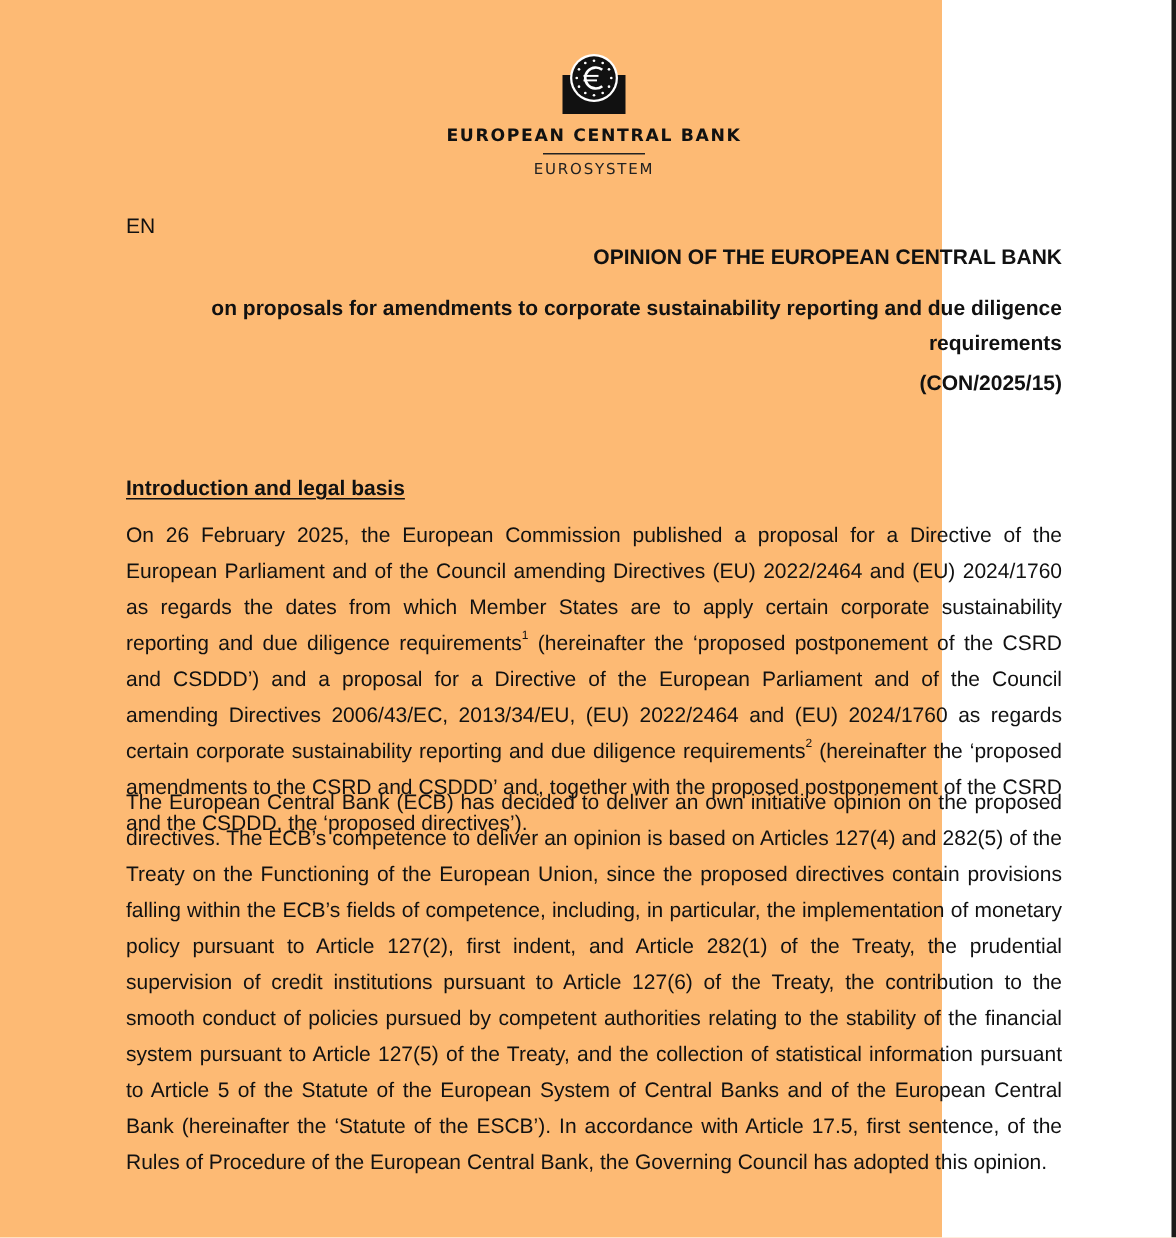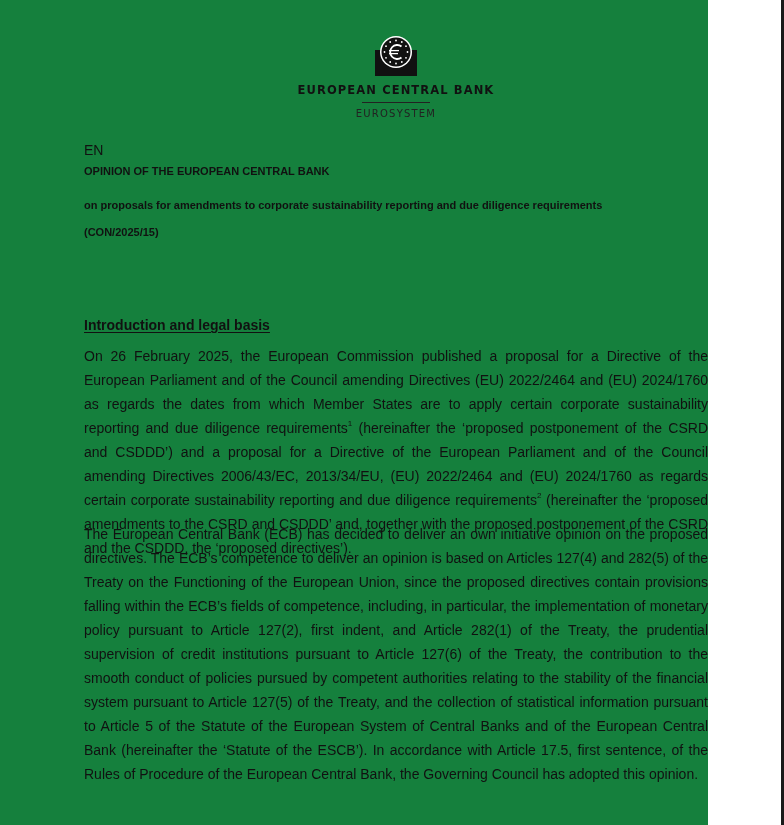--- a/index.html
+++ b/index.html
@@ -12,23 +12,23 @@
       height: 825px;
       position: relative;
       overflow: hidden;
       font-family: "Liberation Sans", sans-serif;
       color: #111111;
     }
     .page {
       position: absolute;
       left: 0;
       top: 0;
-      width: 708px;
+      width: 628px;
       height: 825px;
-      background: #15803d;
+      background: #fdba74;
     }
     .edge-line {
       position: absolute;
       right: 0;
       top: 0;
       width: 3px;
       height: 825px;
       background: #1a1a1a;
     }
     
@@ -70,23 +70,23 @@
       position: absolute;
       left: 84px;
       top: 142px;
       font-size: 14px;
     }
     .title-block {
       position: absolute;
       left: 84px;
       width: 624px;
       top: 160px;
-      text-align: left;
+      text-align: right;
       font-weight: bold;
-      font-size: 11px;
+      font-size: 14px;
       line-height: 22px;
     }
     .title-block .t-line {
       display: block;
       margin-bottom: 5px;
     }
     .title-block .t-subject {
       display: block;
       margin-bottom: 4px;
       line-height: 23px;

